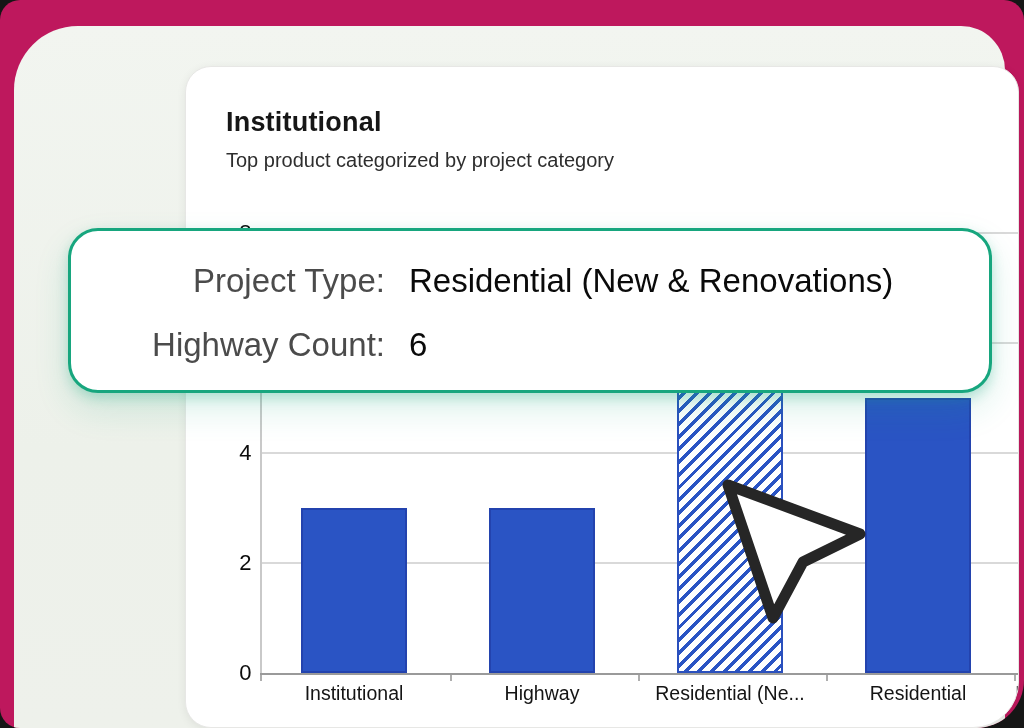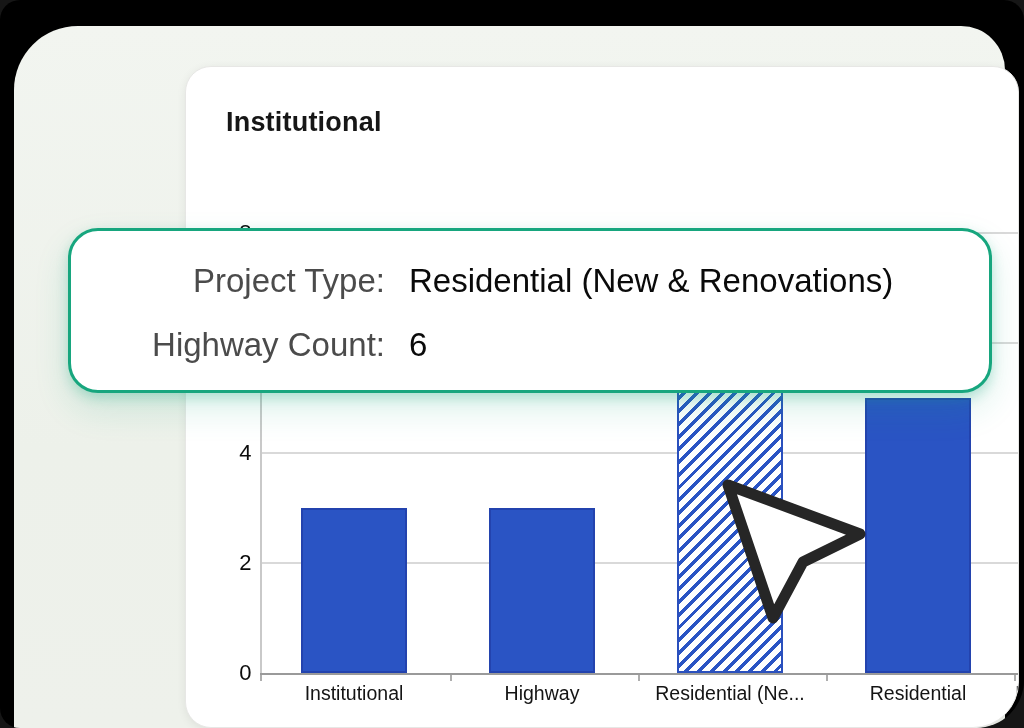--- a/index.html
+++ b/index.html
@@ -4,21 +4,21 @@
 <style>
   * { margin:0; padding:0; box-sizing:border-box; }
   html,body { width:1024px; height:728px; overflow:hidden; }
   body {
     background:#161616;
     font-family:"Liberation Sans", sans-serif;
     position:relative;
   }
   .window {
     position:absolute; inset:0;
-    background:#000000;
+    background:#be185d;
     border-radius:20px 20px 48px 20px;
     overflow:hidden;
   }
   .panel {
     position:absolute; left:14px; top:26px; width:991px; height:702px;
     background:linear-gradient(180deg,#f2f5f0 0%,#edf1ea 60%,#eef1eb 100%);
     border-radius:64px 44px 0 0;
   }
   .card {
     position:absolute; left:185px; top:66px; width:834px; height:662px;
@@ -86,20 +86,21 @@
   .cursor { position:absolute; left:700px; top:470px; z-index:10; }
 </style>
 </head>
 <body>
 
 <div class="window">
   <div class="panel"></div>
 
   <div class="card">
     <div class="card-title">Institutional</div>
+    <div class="card-subtitle">Top product categorized by project category</div>
     <div class="chart" id="chart">
         <div class="gridline" style="left: 73.5px; top: 495px; width: 760.5px;"></div>
         <div class="gridline" style="left: 73.5px; top: 385px; width: 760.5px;"></div>
         <div class="gridline" style="left: 73.5px; top: 275px; width: 760.5px;"></div>
         <div class="gridline" style="left: 73.5px; top: 165px; width: 760.5px;"></div>
         <div class="y-axis-line" style="left: 73.5px; top: 166px; height: 440px;"></div>
         <div class="bar" style="left: 115px; top: 441px; width: 106px; height: 165px;"></div>
         <div class="bar" style="left: 303px; top: 441px; width: 106px; height: 165px;"></div>
         <div class="bar hatched" style="left: 491px; top: 276px; width: 106px; height: 330px;"></div>
         <div class="bar" style="left: 679px; top: 331px; width: 106px; height: 275px;"></div>

